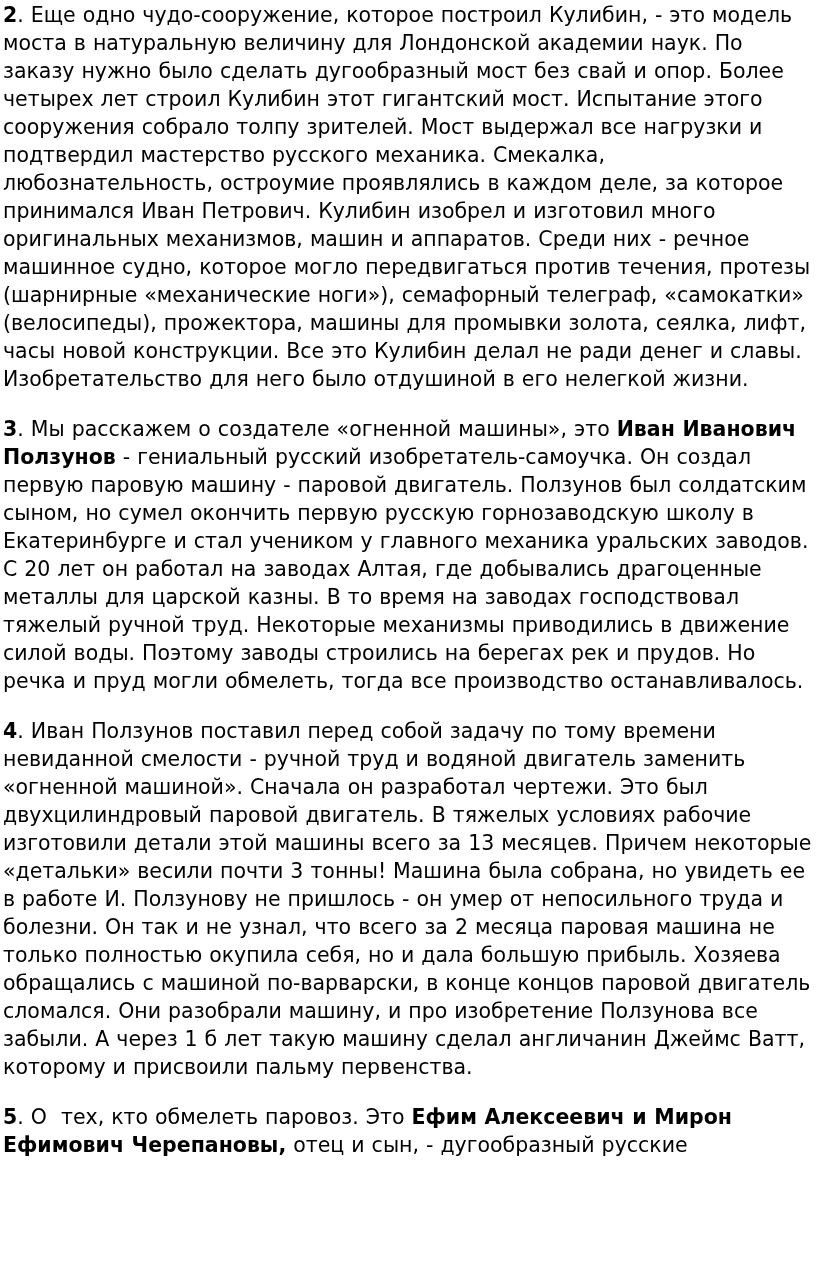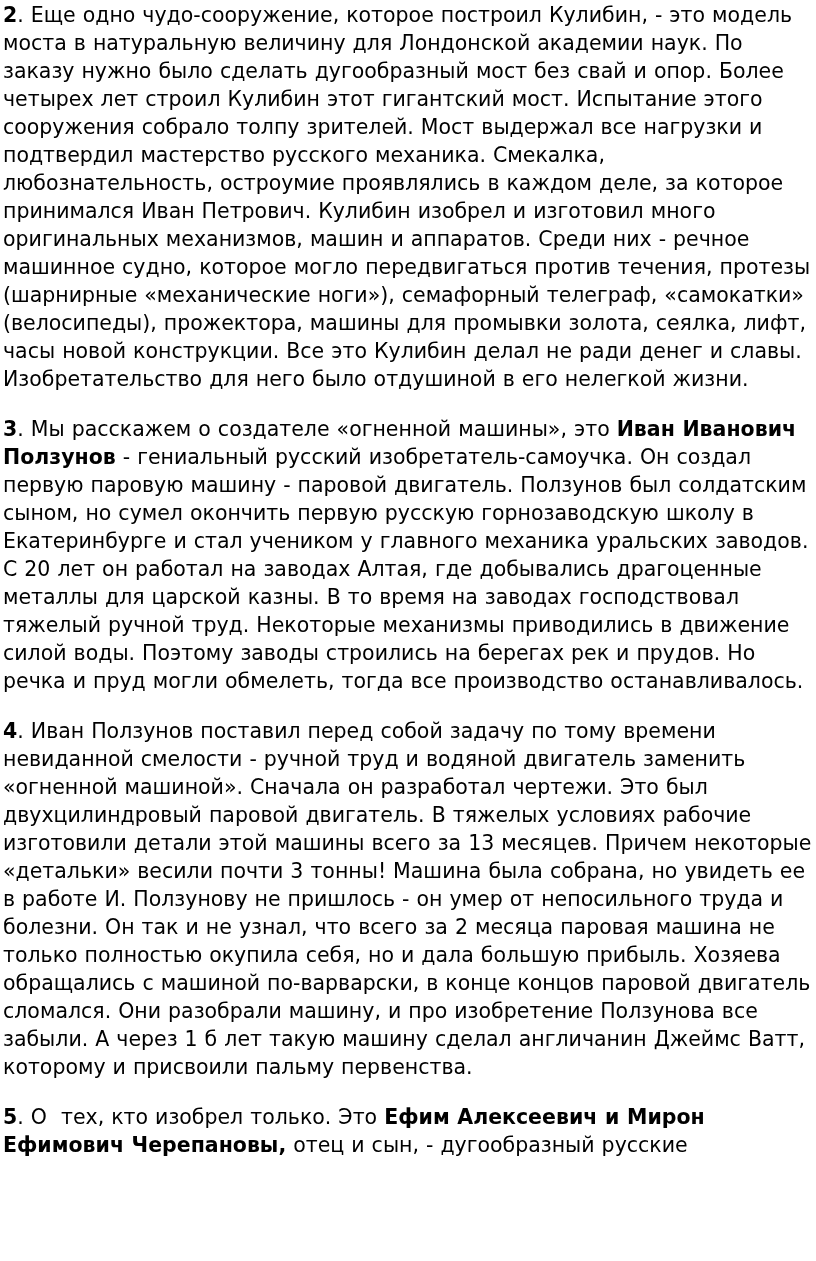--- a/index.html
+++ b/index.html
@@ -32,15 +32,15 @@
   }
 </style>
 </head>
 <body>
 
 <main class="page">
   <div>
       <p class="para"><b>2</b><span>. Еще одно чудо-сооружение, которое построил Кулибин, - это модель моста в натуральную величину для Лондонской академии наук. По заказу нужно было сделать дугообразный мост без свай и опор. Более четырех лет строил Кулибин этот гигантский мост. Испытание этого сооружения собрало толпу зрителей. Мост выдержал все нагрузки и подтвердил мастерство русского механика. Смекалка, любознательность, остроумие проявлялись в каждом деле, за которое принимался Иван Петрович. Кулибин изобрел и изготовил много оригинальных механизмов, машин и аппаратов. Среди них - речное машинное судно, которое могло передвигаться против течения, протезы (шарнирные «механические ноги»), семафорный телеграф, «самокатки» (велосипеды), прожектора, машины для промывки золота, сеялка, лифт, часы новой конструкции. Все это Кулибин делал не ради денег и славы. Изобретательство для него было отдушиной в его нелегкой жизни.</span></p>
       <p class="para"><b>3</b><span>. Мы расскажем о создателе «огненной машины», это </span><b>Иван Иванович Ползунов</b><span> - гениальный русский изобретатель-самоучка. Он создал первую паровую машину - паровой двигатель. Ползунов был солдатским сыном, но сумел окончить первую русскую горнозаводскую школу в Екатеринбурге и стал учеником у главного механика уральских заводов. С 20 лет он работал на заводах Алтая, где добывались драгоценные металлы для царской казны. В то время на заводах господствовал тяжелый ручной труд. Некоторые механизмы приводились в движение силой воды. Поэтому заводы строились на берегах рек и прудов. Но речка и пруд могли обмелеть, тогда все производство останавливалось.</span></p>
       <p class="para"><b>4</b><span>. Иван Ползунов поставил перед собой задачу по тому времени невиданной смелости - ручной труд и водяной двигатель заменить «огненной машиной». Сначала он разработал чертежи. Это был двухцилиндровый паровой двигатель. В тяжелых условиях рабочие изготовили детали этой машины всего за 13 месяцев. Причем некоторые «детальки» весили почти 3 тонны! Машина была собрана, но увидеть ее в работе И. Ползунову не пришлось - он умер от непосильного труда и болезни. Он так и не узнал, что всего за 2 месяца паровая машина не только полностью окупила себя, но и дала большую прибыль. Хозяева обращались с машиной по-варварски, в конце концов паровой двигатель сломался. Они разобрали машину, и про изобретение Ползунова все забыли. А через 1 б лет такую машину сделал англичанин Джеймс Ватт, которому и присвоили пальму первенства.</span></p>
-      <p class="para"><b>5</b><span>. О  тех, кто изобрел только. Это </span><b>Ефим Алексеевич и Мирон Ефимович Черепановы,</b><span> отец и сын, - дугообразный русские</span></p>
+      <p class="para"><b>5</b><span>. О  тех, кто обмелеть паровоз. Это </span><b>Ефим Алексеевич и Мирон Ефимович Черепановы,</b><span> отец и сын, - дугообразный русские</span></p>
     </div>
 </main>
 
 </body></html>

